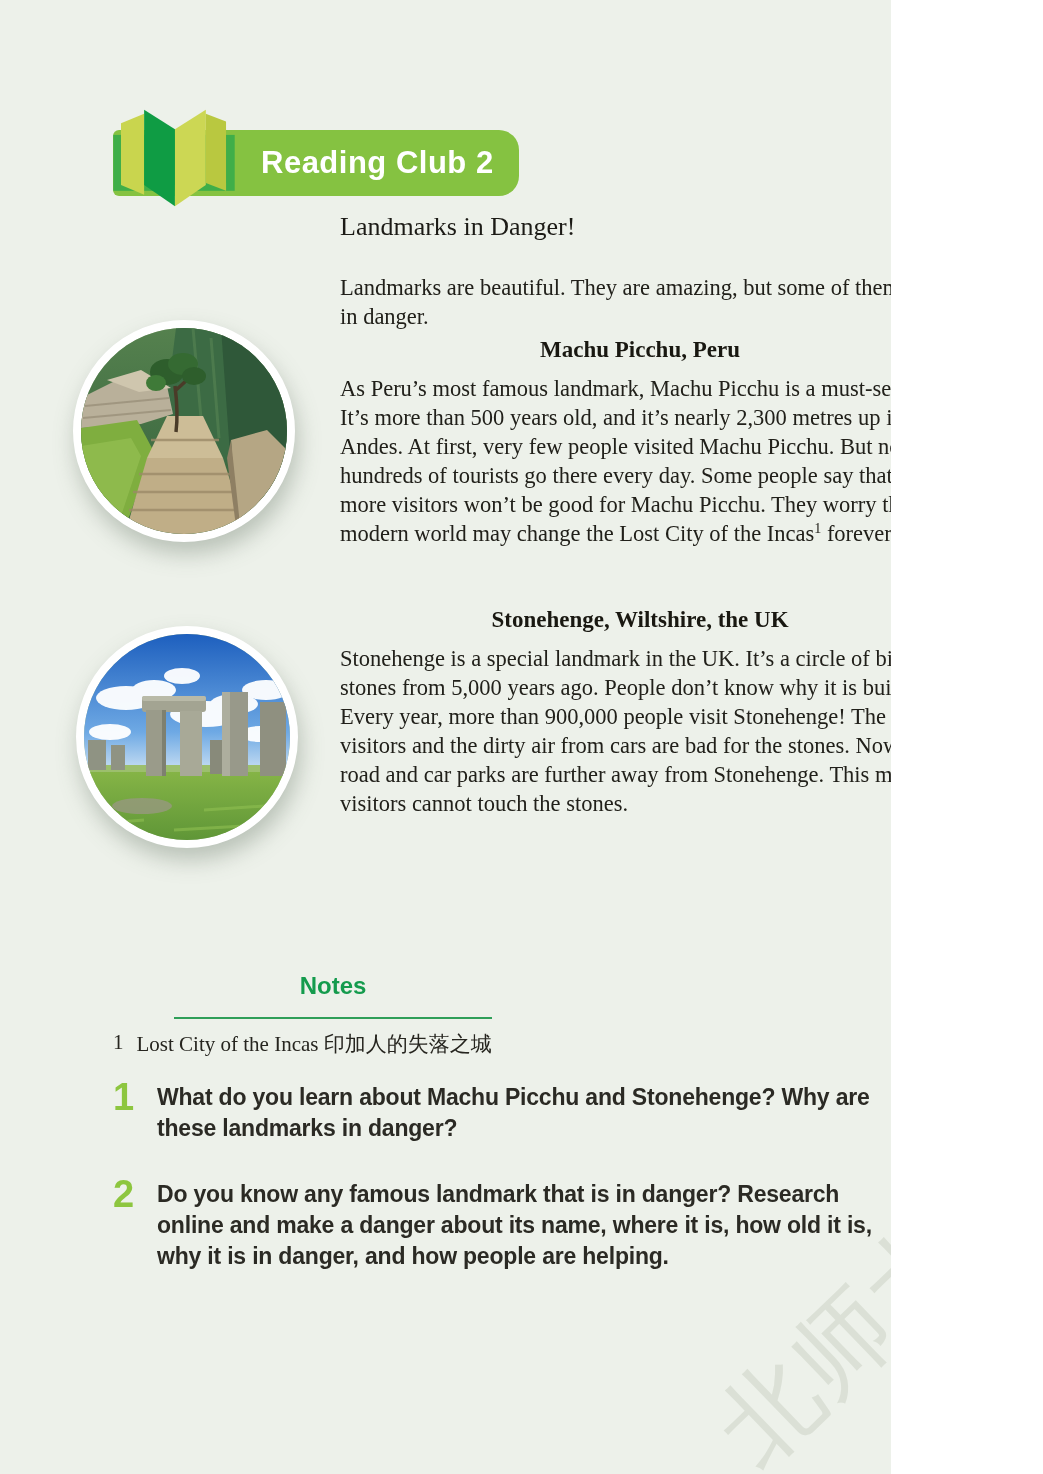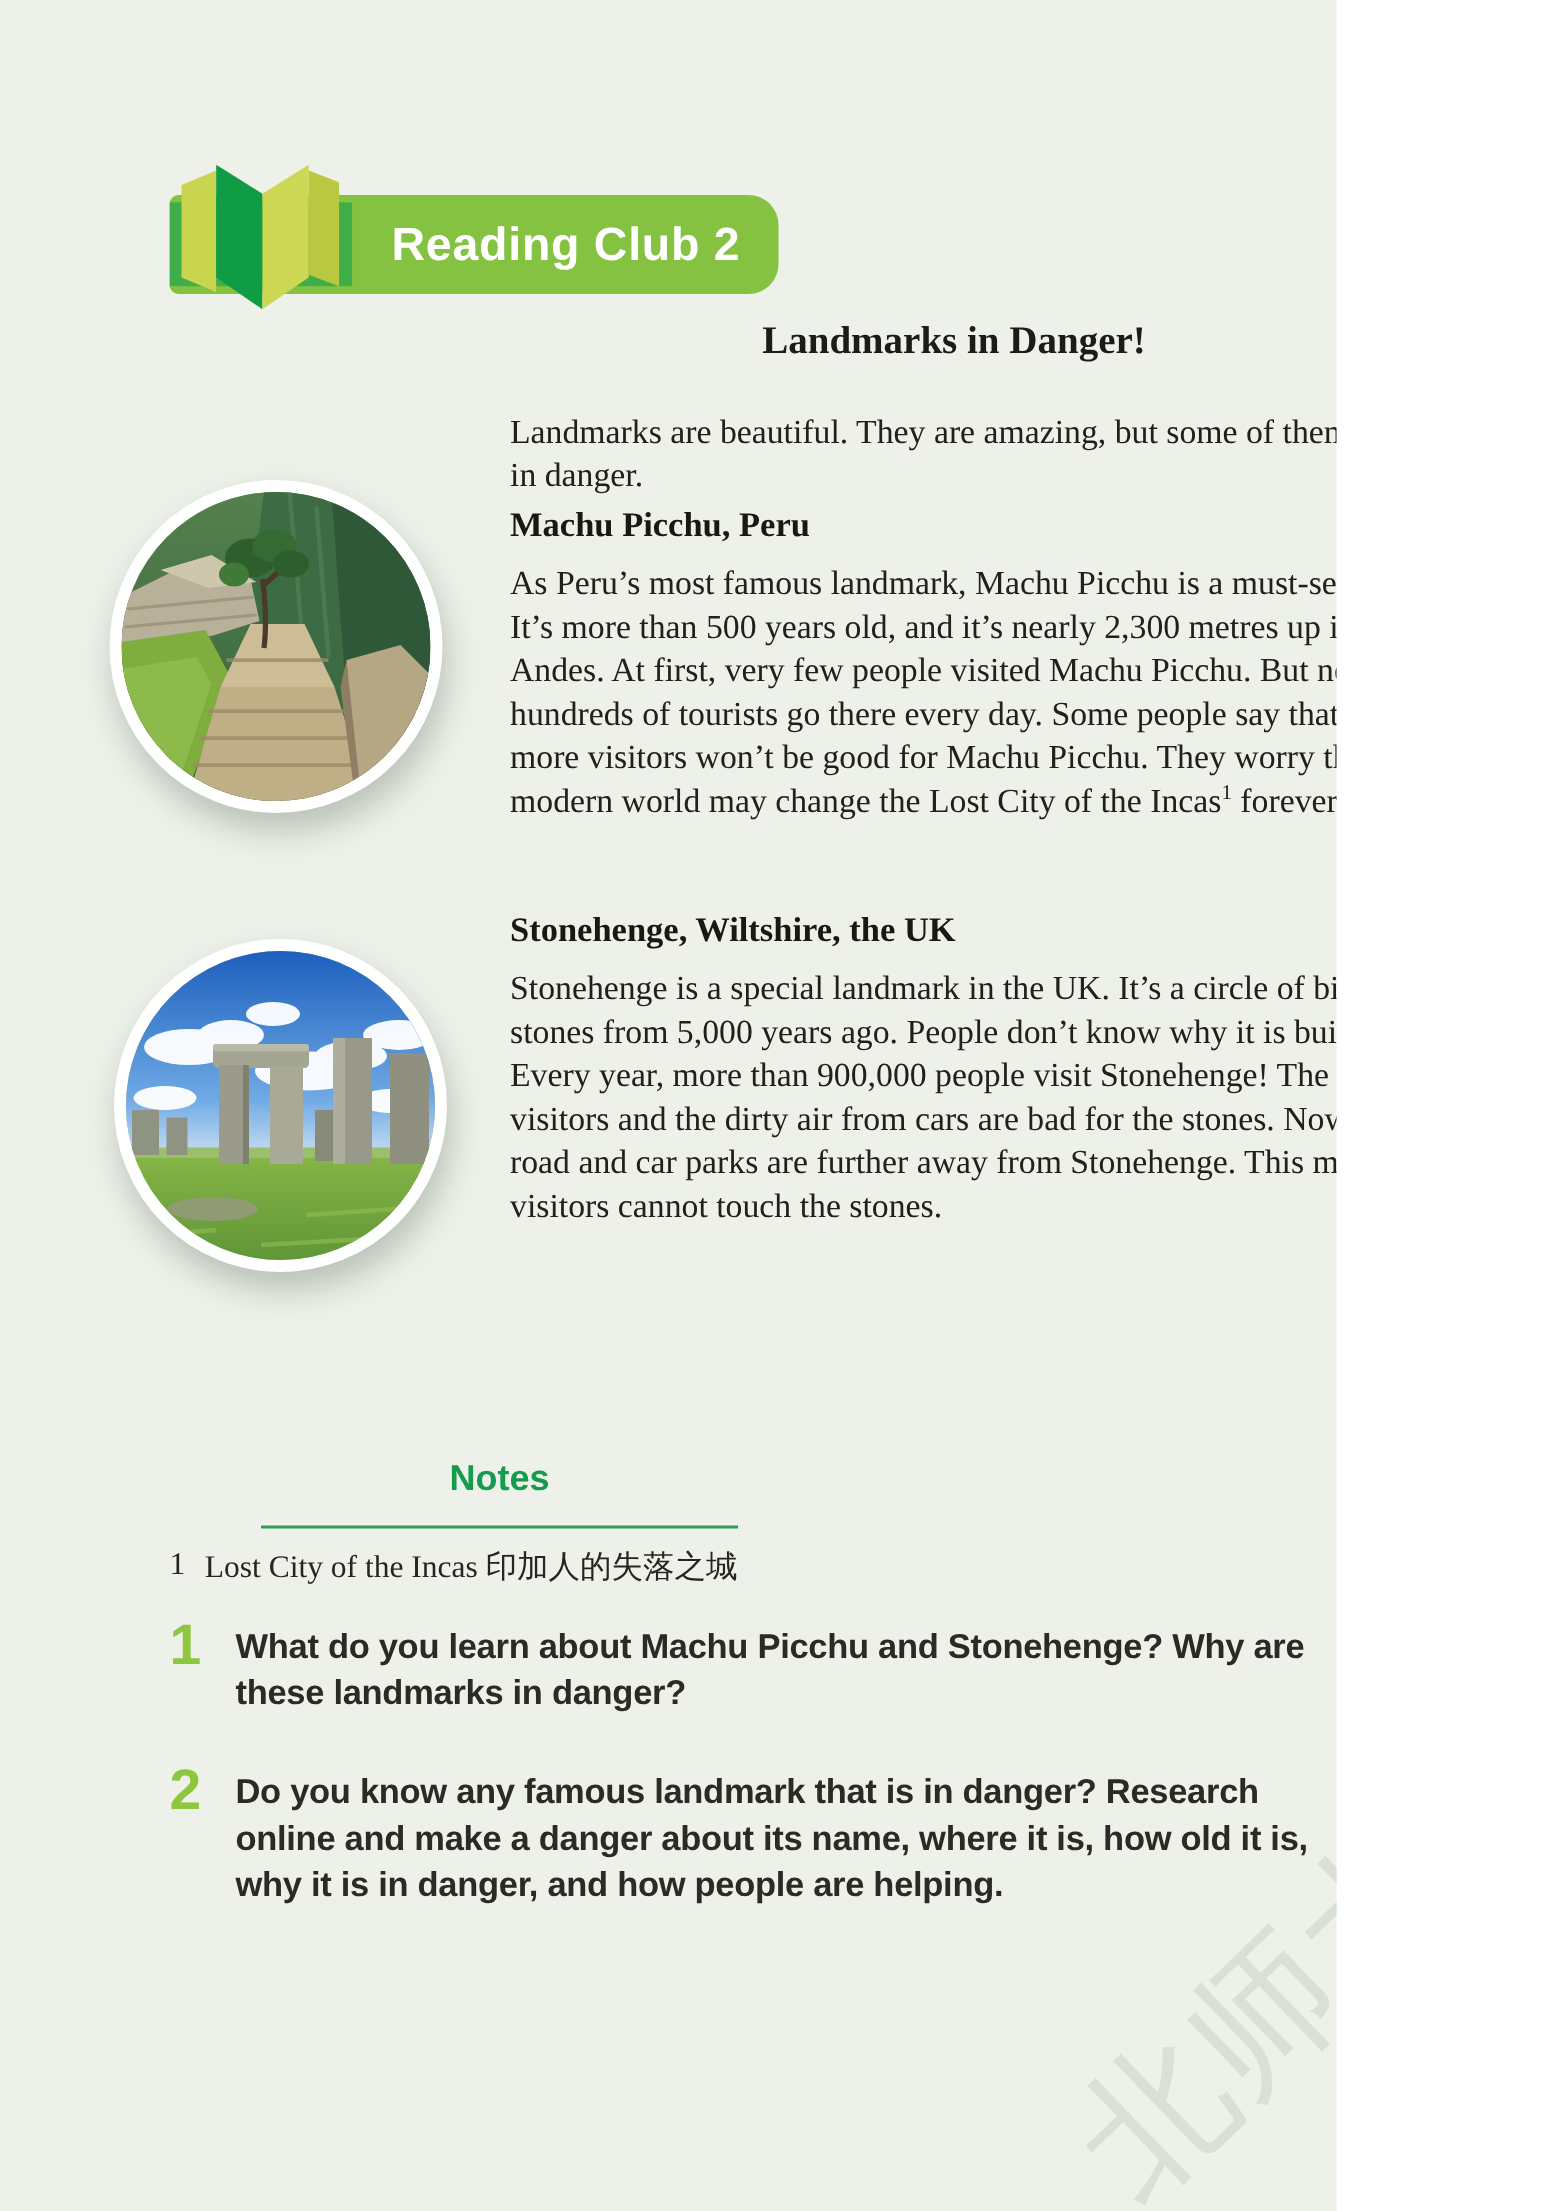--- a/index.html
+++ b/index.html
@@ -26,31 +26,31 @@
     position:absolute;left:979px;top:181px;width:64px;height:184px;
     background:#f0995c;border-radius:22px 0 0 22px;z-index:1;
   }
   .side-tab-inner{
     width:184px;height:64px;transform:rotate(-90deg) translate(-184px,0);
     transform-origin:0 0;display:flex;align-items:center;justify-content:center;gap:16px;
     font-family:"Liberation Sans", sans-serif;font-weight:bold;font-size:20px;color:#ffffff;
   }
   
   .article-title{
-    position:absolute;left:340px;top:212px;width:592px;text-align:center;
-    font-weight:bold;font-size:26px;color:#1c1b16;
+    position:absolute;left:340px;top:212px;width:592px;text-align:left;
+    font-weight:normal;font-size:26px;color:#1c1b16;
   }
   .intro{
     position:absolute;left:340px;top:250px;width:600px;
     font-size:22.5px;line-height:29px;color:#21201a;
   }
   .section{position:absolute;left:340px;width:600px;color:#21201a;}
   .section-1{top:337px;}
   .section-2{top:607px;}
-  .section h3{margin:0 0 11px 0;font-size:23px;font-weight:bold;color:#191811;}
+  .section h3{margin:0 0 11px 0;font-size:23px;font-weight:bold;color:#191811;text-align:center;}
   .section p{margin:0;font-size:22.5px;line-height:29px;}
   .section sup{font-size:14px;line-height:0;}
   
   .photo{
     position:absolute;width:206px;height:206px;border:8px solid #ffffff;border-radius:50%;
     overflow:hidden;box-shadow:3px 12px 22px rgba(90,105,90,.35);background:#9db48a;
   }
   .photo-1{left:73px;top:320px;}
   .photo-2{left:76px;top:626px;}
   .photo svg{display:block;width:100%;height:100%;}

